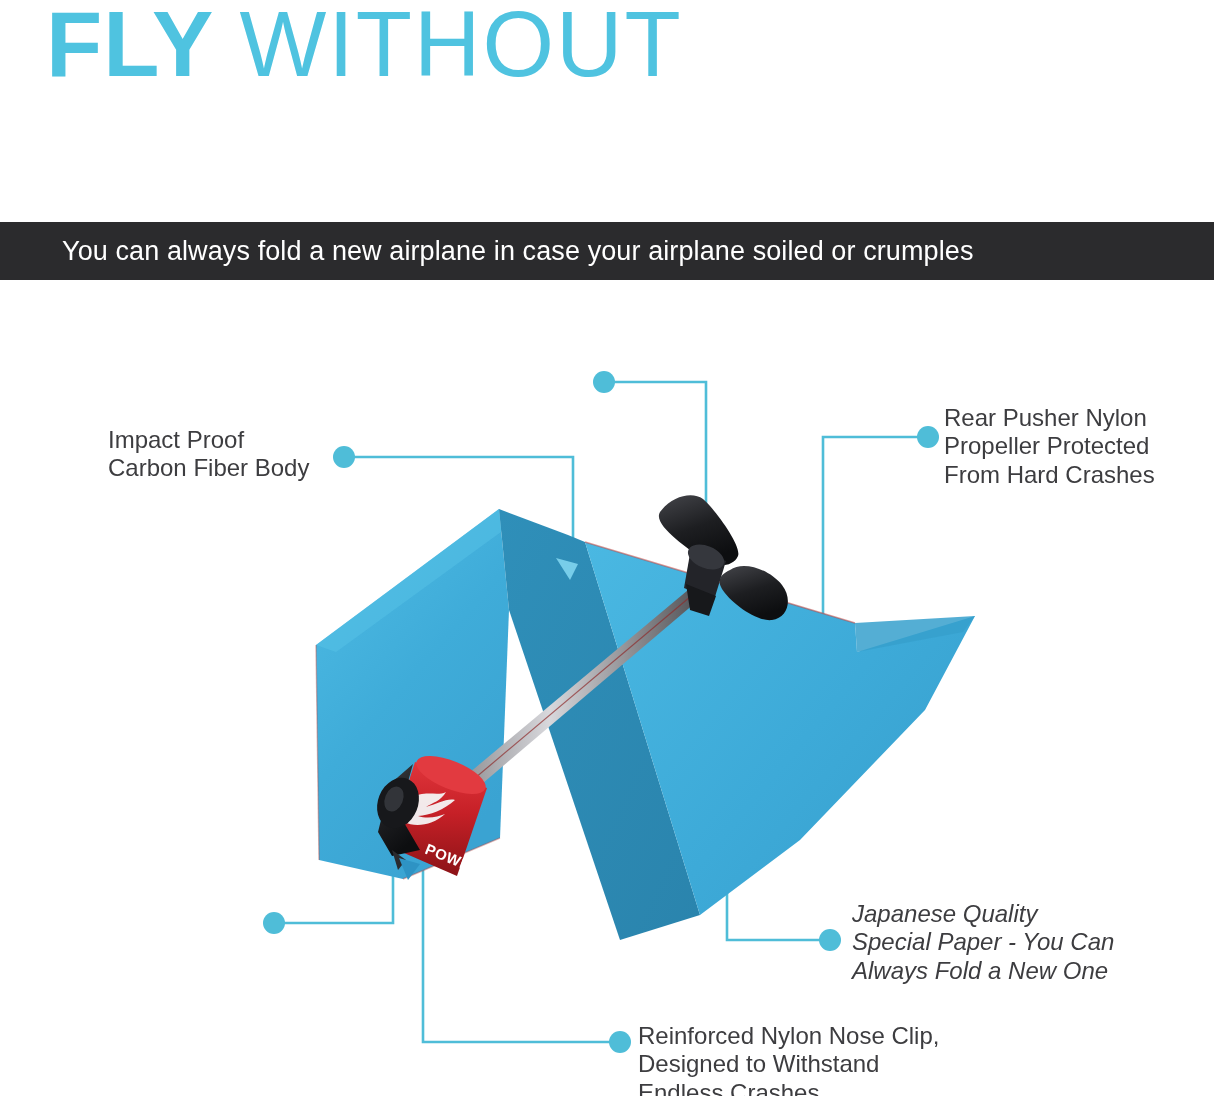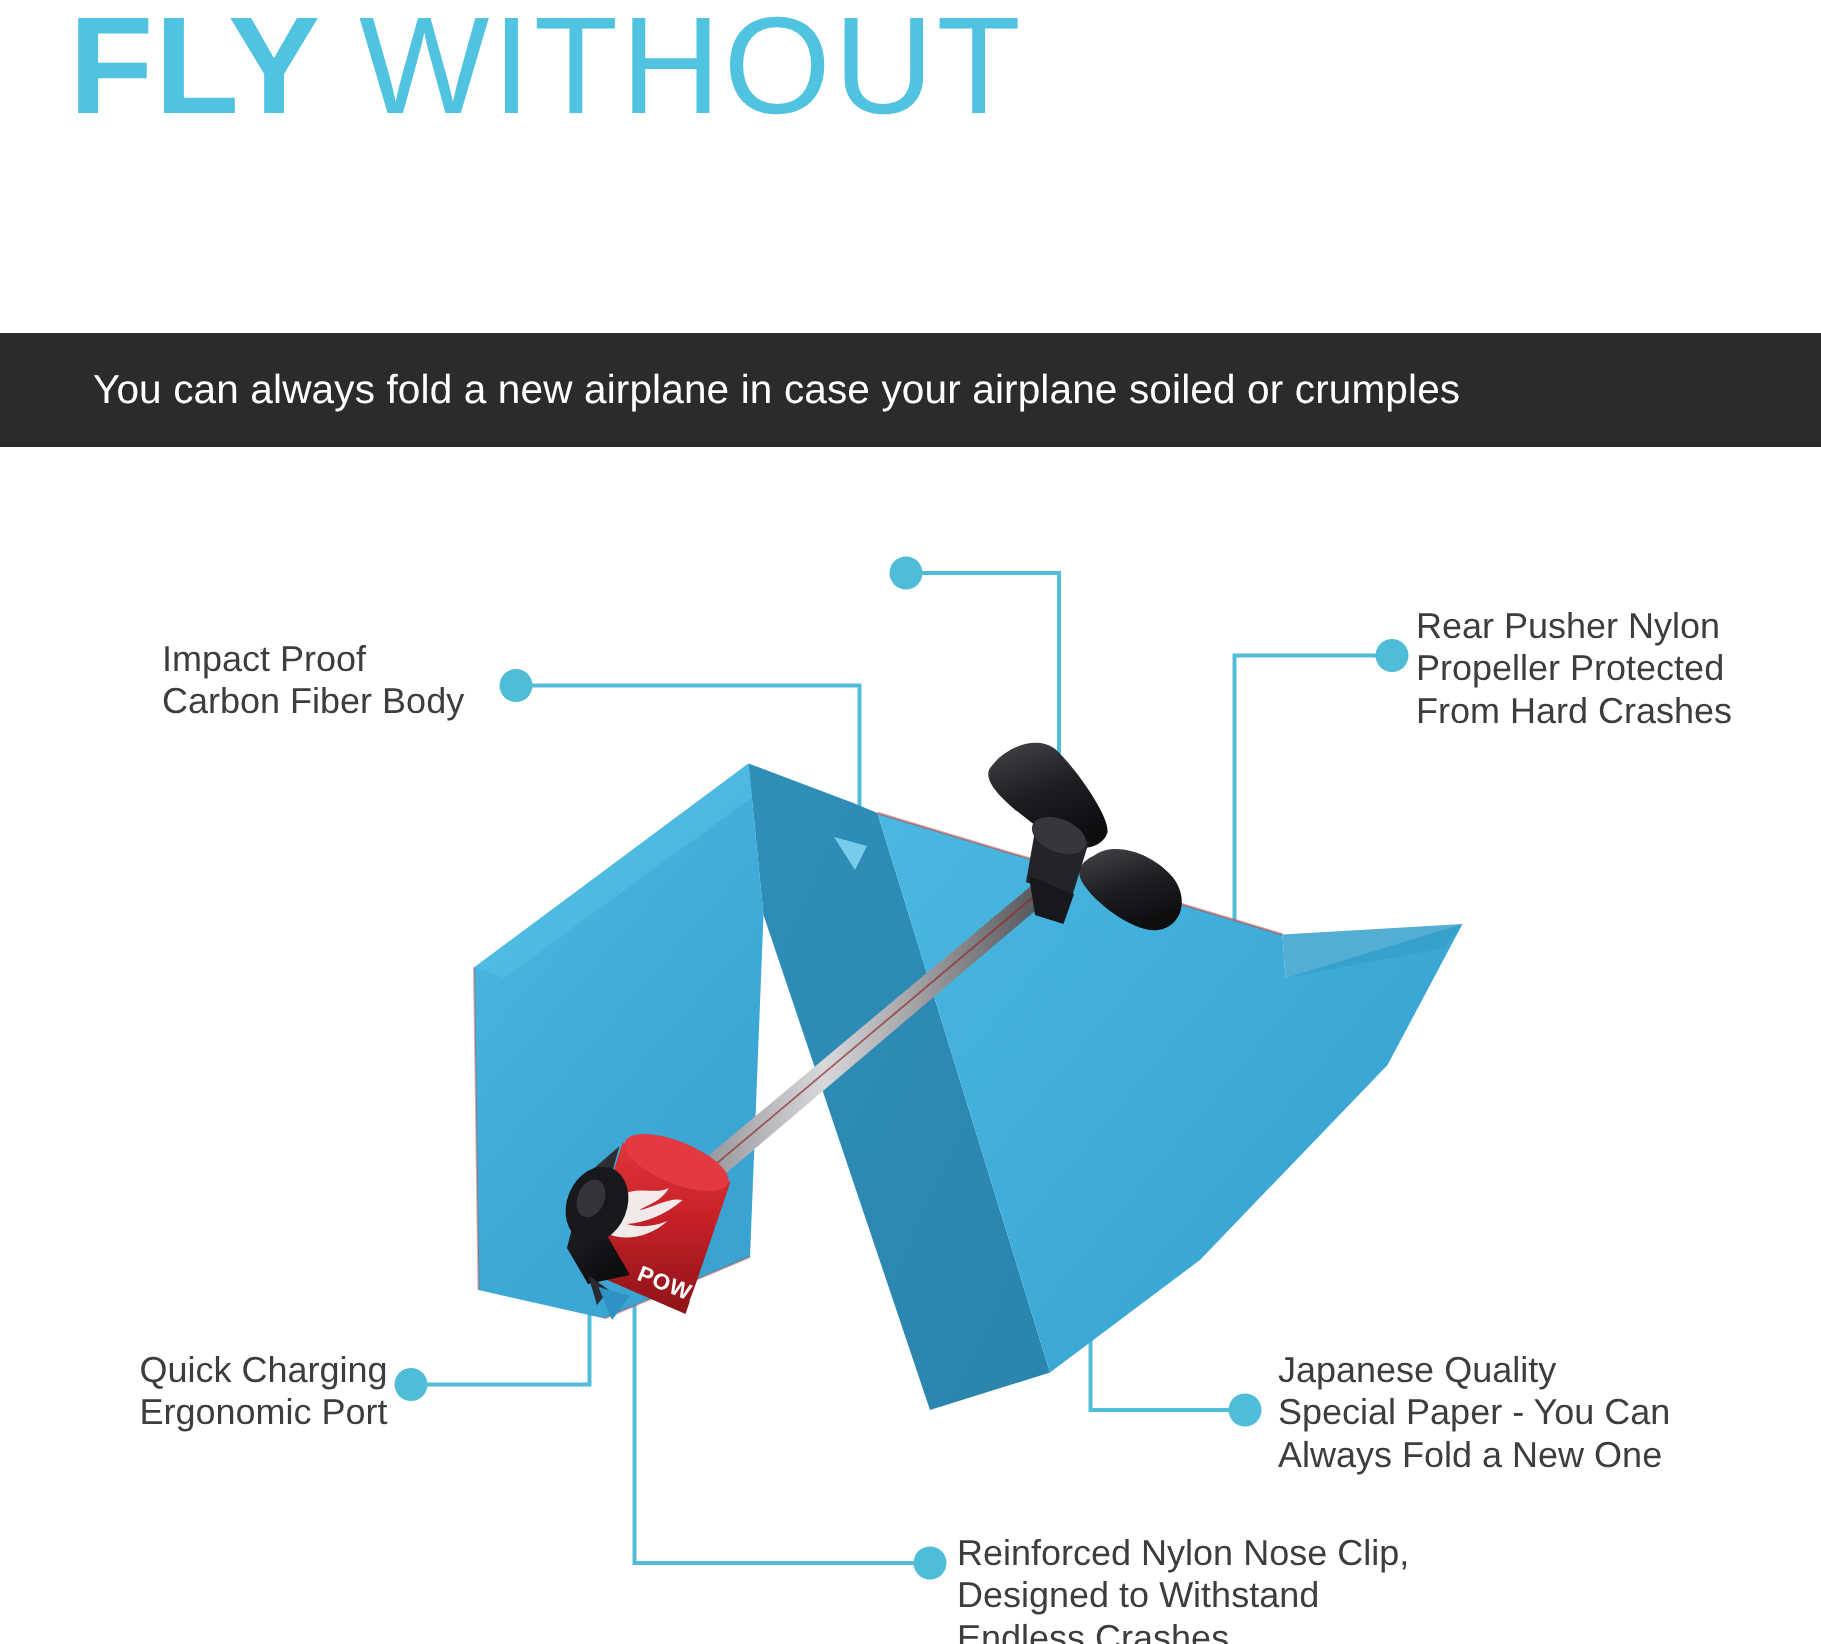--- a/index.html
+++ b/index.html
@@ -39,21 +39,21 @@
   .hl-bold   { font-weight: 700; letter-spacing: 1px; }
   .hl-light  { font-weight: 300; letter-spacing: 2px; }
   .hl-row2   { margin-top: 8px; }
 
   
   .subtitle-bar {
     position: absolute;
     left: 0;
     top: 222px;
     width: 1214px;
-    height: 76px;
+    height: 58px;
     background: #2b2b2d;
   }
   .subtitle-text {
     position: absolute;
     left: 62px;
     top: 50%;
     transform: translateY(-50%);
     font-size: 27px;
     font-weight: 400;
     color: #ffffff;
@@ -78,21 +78,21 @@
     line-height: 1.18;
     color: #3d3d40;
     font-weight: 400;
     white-space: pre-line;
   }
 
   .c-motor     { left: 462px; top: 344px; width: 260px; }
   .c-body      { left: 108px; top: 426px; width: 250px; }
   .c-prop      { left: 944px; top: 404px; width: 290px; }
   .c-charge    { left: 93px;  top: 900px; width: 250px; }
-  .c-paper     { left: 852px; top: 900px; width: 320px; }
+  .c-paper     { left: 852px; top: 900px; width: 320px; font-style: italic; }
   .c-nose      { left: 638px; top: 1022px; width: 330px; }
 </style>
 </head>
 <body>
 
 <div id="page">
 
   <div class="headline">
     <span class="headline-line"><span class="hl-bold">FLY</span> <span class="hl-light">WITHOUT</span></span>
   </div>
@@ -215,22 +215,20 @@
         <circle cx="620" cy="762" r="11"></circle>
       </g>
     </svg>
   </div>
 
   <div class="callout c-body">Impact Proof
 Carbon Fiber Body</div>
   <div class="callout c-prop">Rear Pusher Nylon
 Propeller Protected
 From Hard Crashes</div>
-  <div class="callout c-charge">Quick Charging
-Ergonomic Port</div>
   <div class="callout c-paper">Japanese Quality
 Special Paper - You Can
 Always Fold a New One</div>
   <div class="callout c-nose">Reinforced Nylon Nose Clip,
 Designed to Withstand
 Endless Crashes</div>
 
 </div>
 
 </body></html>

